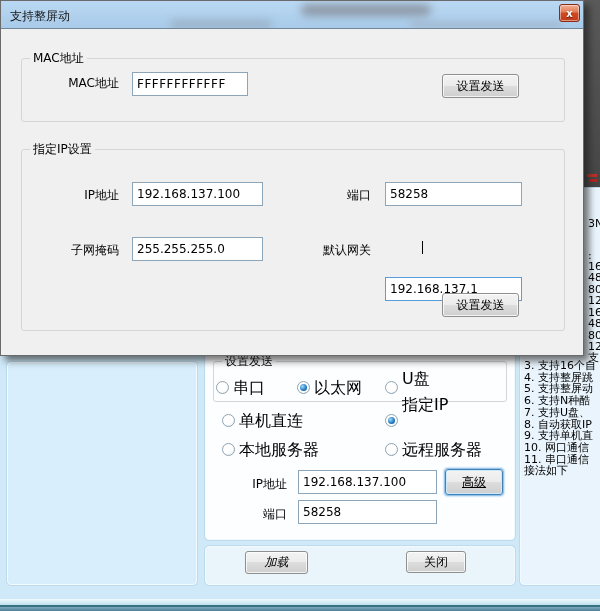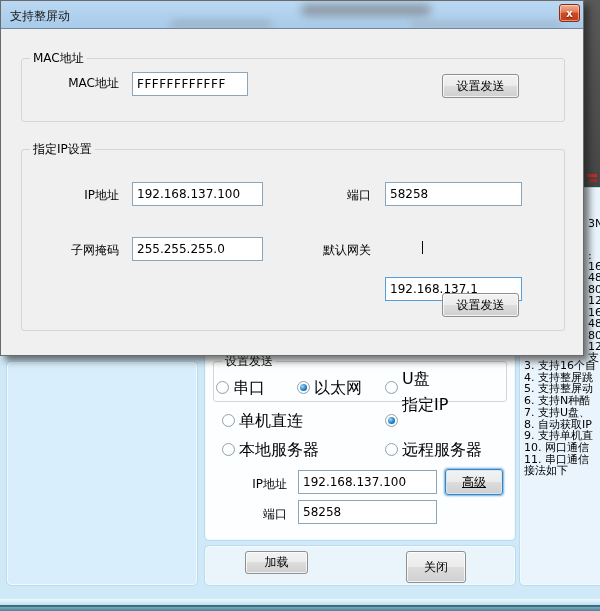--- a/index.html
+++ b/index.html
@@ -109,22 +109,22 @@
   <div class="abs rlabel" style="left:402px; top:443px;">远程服务器</div>
 
   <div class="flabel" style="left:187px; top:477px; width:100px;">IP地址</div>
   <input class="tinput" style="left: 298px; top: 470px; width: 139px; height: 24px;" value="192.168.137.100">
   <button class="w7btn focusring" style="left:445px; top:469px; width:58px; height:26px;text-decoration:underline;">高级</button>
 
   <div class="flabel" style="left:187px; top:507px; width:100px;">端口</div>
   <input class="tinput" style="left: 298px; top: 500px; width: 139px; height: 24px;" value="58258">
 
   <div class="abs panel btn-panel"></div>
-  <button class="w7btn" style="left:245px; top:551px; width:63px; height:23px;">加载</button>
-  <button class="w7btn" style="left:406px; top:551px; width:60px; height:32px;">关闭</button>
+  <button class="w7btn" style="left:245px; top:551px; width:63px; height:23px;font-style:italic;">加载</button>
+  <button class="w7btn" style="left:406px; top:551px; width:60px; height:22px;">关闭</button>
 
   <div class="abs panel right-panel">
     <div class="info-lines">
         <div class="info-line">3. 支持16个自</div>
         <div class="info-line">4. 支持整屏跳</div>
         <div class="info-line">5. 支持整屏动</div>
         <div class="info-line">6. 支持N种酷</div>
         <div class="info-line">7. 支持U盘、</div>
         <div class="info-line">8. 自动获取IP</div>
         <div class="info-line">9. 支持单机直</div>

